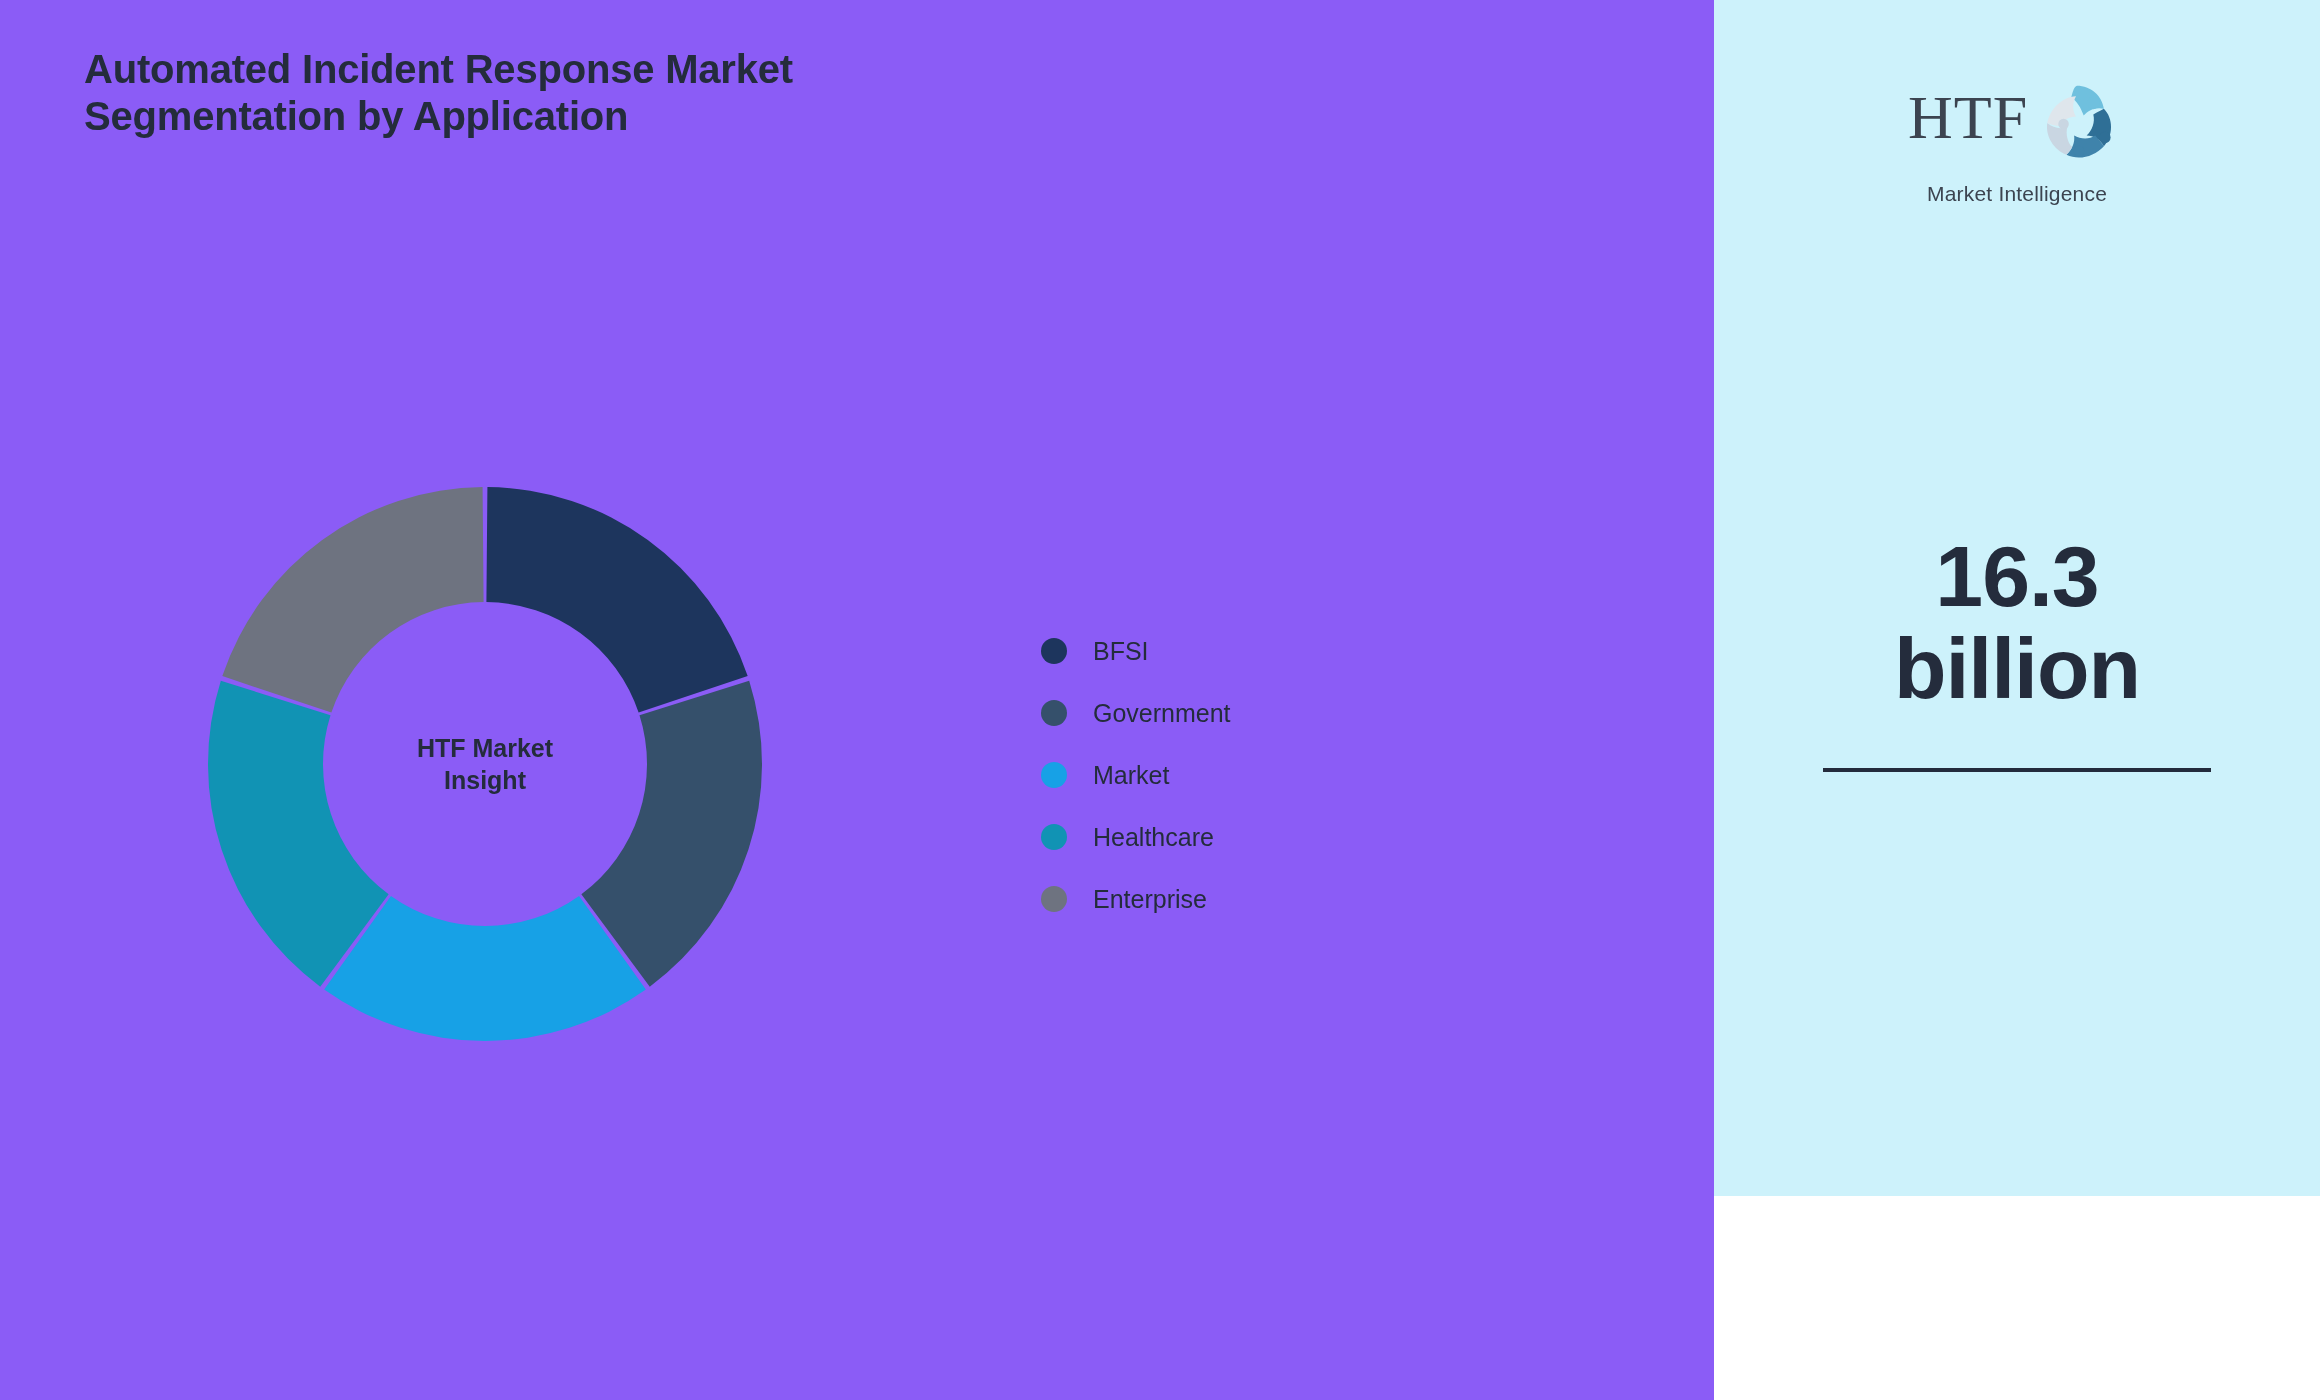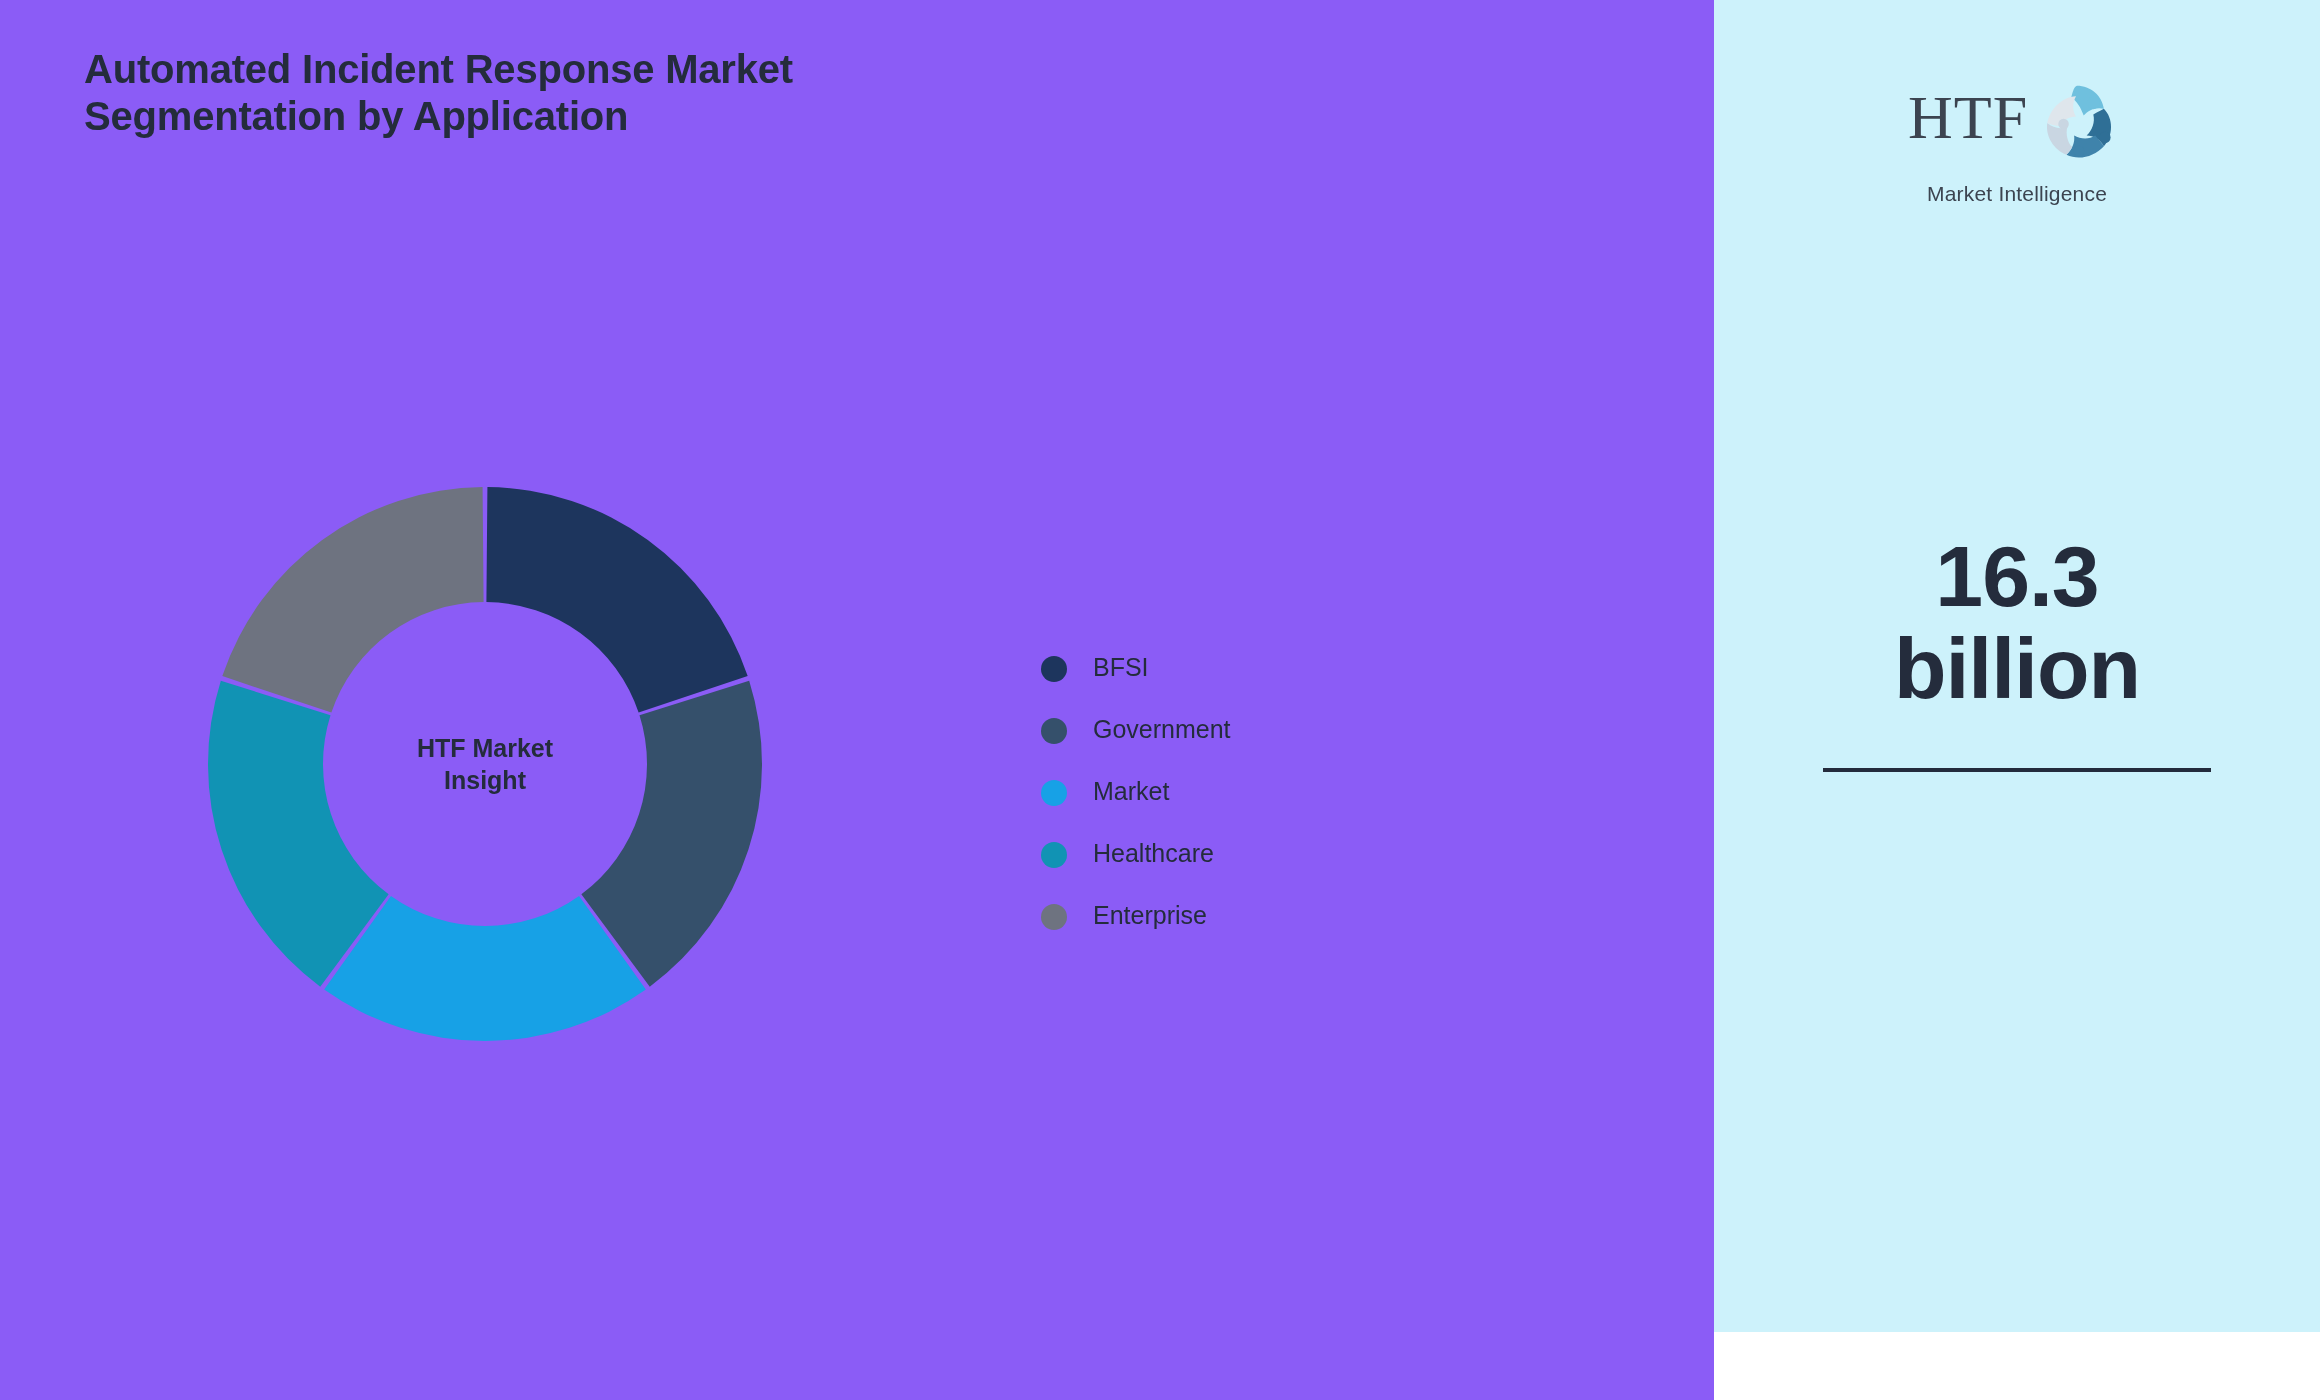--- a/index.html
+++ b/index.html
@@ -56,40 +56,40 @@
     color: #242c3c;
   }
 
   
   #legend {
     position: absolute;
     left: 1041px; top: 620px;
   }
   .legend-item {
     display: flex;
-    align-items: flex-end;
+    align-items: center;
     height: 62px;
   }
   .legend-swatch {
     width: 26px; height: 26px;
     border-radius: 50%;
     flex: 0 0 auto;
   }
   .legend-label {
     margin-left: 26px;
     font-size: 25px;
     color: #242c3c;
     white-space: nowrap;
   }
 
   
   #right-panel {
     position: absolute;
     left: 1714px; top: 0;
-    width: 606px; height: 1332px;
+    width: 606px; height: 1196px;
     background: #cdf2fb;
   }
 
   
   #logo {
     position: absolute;
     left: 50%; top: 78px;
     transform: translateX(-50%);
     width: 230px;
   }

